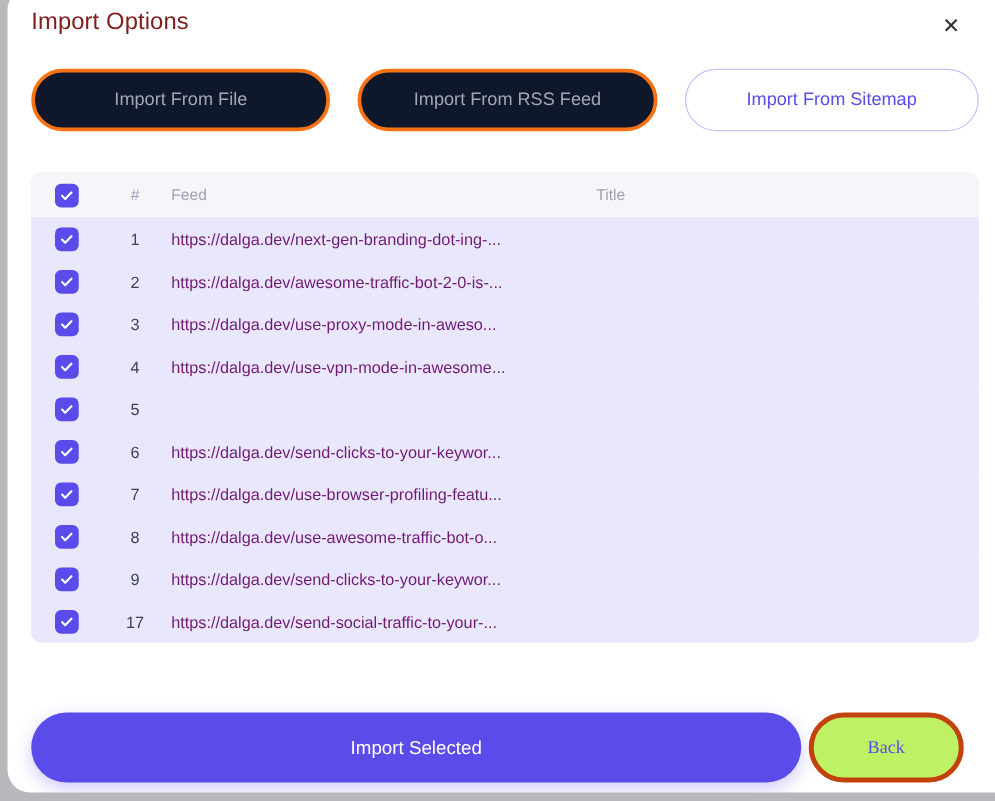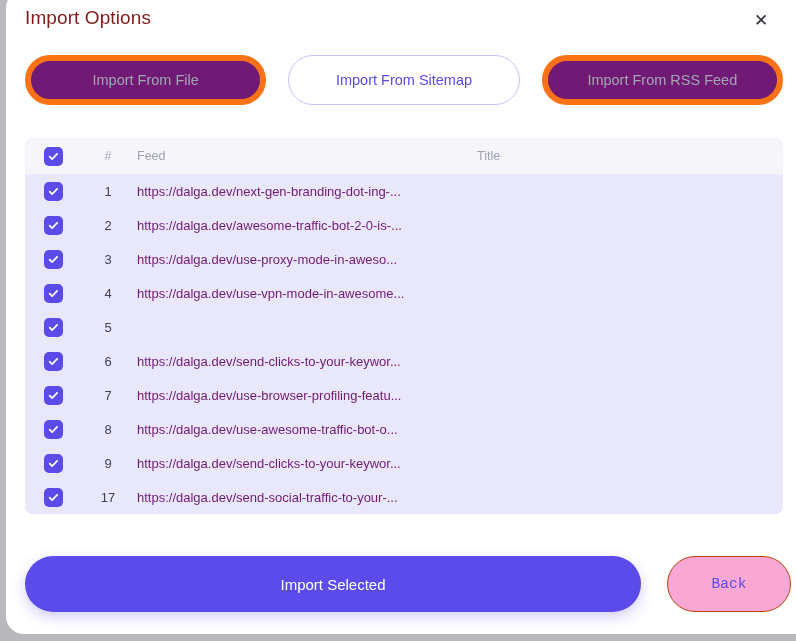--- a/index.html
+++ b/index.html
@@ -76,22 +76,22 @@
     flex: 1 1 0;
     height: 50px;
     border-radius: 26px;
     display: flex;
     align-items: center;
     justify-content: center;
     font-size: 14.5px;
     box-sizing: border-box;
     cursor: pointer;
     font-family: "Liberation Sans", sans-serif;
-    background: #701a75;
-    border: 6px solid #f97316;
+    background: #0f172a;
+    border: 3px solid #f97316;
     color: #a4a6b3;
   }
   .tab-button.active {
     background: #ffffff;
     border: 1px solid #c6c2f7;
     color: #5a4bea;
   }
 
   
   #import-table {
@@ -166,70 +166,70 @@
     justify-content: center;
     cursor: pointer;
     box-sizing: border-box;
   }
   .checkbox svg { display: block; }
 
   
   #modal-footer {
     position: absolute;
     left: 19px;
-    top: 566px;
+    top: 580px;
     width: 758px;
     height: 56px;
     display: flex;
-    gap: 26px;
+    gap: 6px;
   }
   #import-selected-button {
     flex: 0 0 616px;
     height: 56px;
     border-radius: 28px;
     background: #5a4bea;
     color: #ffffff;
     border: none;
     font-size: 15px;
     display: flex;
     align-items: center;
     justify-content: center;
     cursor: pointer;
     font-family: "Liberation Sans", sans-serif;
     box-shadow: 0 5px 14px rgba(90,75,234,0.28);
   }
   #back-button {
     flex: 0 0 124px;
     height: 56px;
     border-radius: 28px;
-    background: #f9a8d4;
-    border: 1px solid #c2410c;
+    background: #bef264;
+    border: 4px solid #c2410c;
     color: #5a4bea;
     font-size: 14.5px;
     display: flex;
     align-items: center;
     justify-content: center;
     cursor: pointer;
-    font-family: Liberation Mono, monospace;
+    font-family: Liberation Serif, serif;
   }
 </style>
 </head>
 <body>
 
 <div id="modal">
 
   <div id="modal-header">
     <div id="dialog-title">Import Options</div>
     <button id="close-button">✕</button>
   </div>
 
   <div id="source-tabs">
       <button class="tab-button">Import From File</button>
+      <button class="tab-button">Import From RSS Feed</button>
       <button class="tab-button active">Import From Sitemap</button>
-      <button class="tab-button">Import From RSS Feed</button>
     </div>
 
   <div id="import-table">
     <div class="table-row" id="table-head-row">
       <div class="col-check">
         <div class="checkbox">
           <svg width="11" height="11" viewBox="0 0 12 12" aria-hidden="true">
             <path d="M1.8 6.2 L4.5 8.9 L10 3.2" fill="none" stroke="#ffffff" stroke-width="1.9" stroke-linecap="round" stroke-linejoin="round"></path>
           </svg>
         </div>

